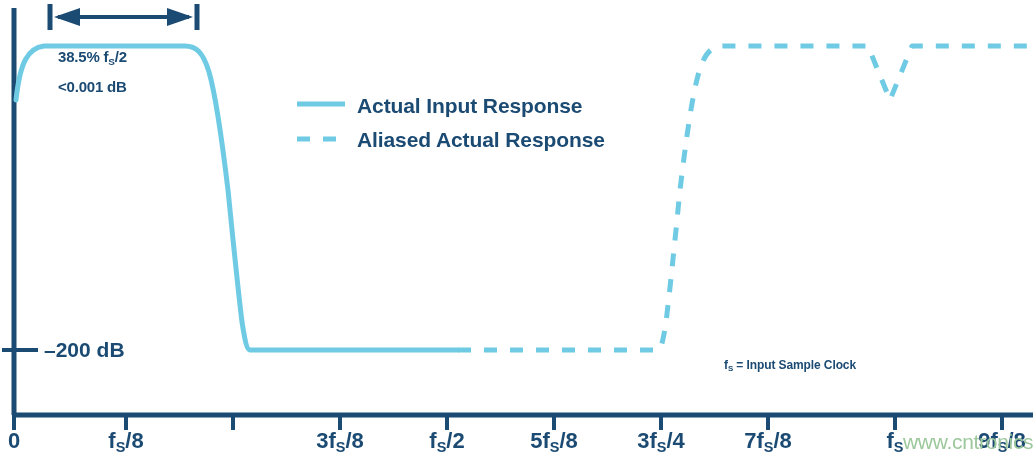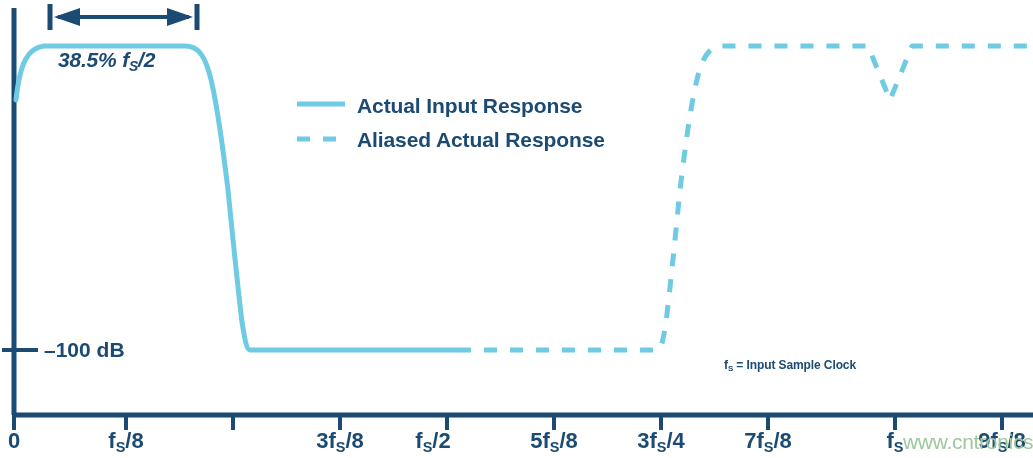--- a/index.html
+++ b/index.html
@@ -24,23 +24,22 @@
     width: 1033px;
     height: 458px;
   }
   .ovl {
     position: absolute;
     color: #1b4a73;
     font-weight: bold;
     white-space: nowrap;
   }
   .annot-line {
-    font-size: 21px;
+    font-size: 15px;
     letter-spacing: -0.2px;
-    font-style: italic;
   }
   #annot-percent { left: 58px; top: 48px; }
   #annot-ripple  { left: 58px; top: 78px; }
 
   .legend-label {
     font-size: 21px;
     letter-spacing: -0.1px;
   }
   #legend-actual-label  { left: 357px; top: 94px; }
   #legend-aliased-label { left: 357px; top: 128px; }
@@ -147,34 +146,35 @@
              L 1033,46"></path>
 
     <g>
       <line x1="297" y1="104" x2="345" y2="104" stroke="#6fcbe4" stroke-width="5" stroke-linecap="butt"></line>
       <line x1="297" y1="139" x2="345" y2="139" stroke="#6fcbe4" stroke-width="5" stroke-linecap="butt" stroke-dasharray="13 13"></line>
     </g>
   </svg>
 
   <div class="ovl annot-line" id="annot-percent"><span>38.5% f</span><sub>S</sub><span>/2</span></div>
 
+  <div class="ovl annot-line" id="annot-ripple">&lt;0.001 dB</div>
 
   <div class="ovl legend-label" id="legend-actual-label">Actual Input Response</div>
   <div class="ovl legend-label" id="legend-aliased-label">Aliased Actual Response</div>
 
-  <div class="ovl" id="floor-label">–100 dB</div>
+  <div class="ovl" id="floor-label">–200 dB</div>
 
   <div class="ovl" id="fs-note"><span>f</span><sub>S</sub><span> = Input Sample Clock</span></div>
 
   <div id="xtick-labels">
       <div class="xtick-label" style="left: 14px;"><span>0</span></div>
       <div class="xtick-label" style="left: 126px;"><span>f</span><sub>S</sub><span>/8</span></div>
       <div class="xtick-label" style="left: 233px; margin-top: 28px;"><span>f</span><sub>S</sub><span>/4</span></div>
       <div class="xtick-label" style="left: 340px;"><span>3f</span><sub>S</sub><span>/8</span></div>
-      <div class="xtick-label" style="left: 433px;"><span>f</span><sub>S</sub><span>/2</span></div>
+      <div class="xtick-label" style="left: 447px;"><span>f</span><sub>S</sub><span>/2</span></div>
       <div class="xtick-label" style="left: 554px;"><span>5f</span><sub>S</sub><span>/8</span></div>
       <div class="xtick-label" style="left: 661px;"><span>3f</span><sub>S</sub><span>/4</span></div>
       <div class="xtick-label" style="left: 768px;"><span>7f</span><sub>S</sub><span>/8</span></div>
       <div class="xtick-label" style="left: 895px;"><span>f</span><sub>S</sub></div>
       <div class="xtick-label" style="left: 1002px;"><span>9f</span><sub>S</sub><span>/8</span></div>
     </div>
 
   <div id="watermark">www.cntronics.com</div>
 
 </div>

